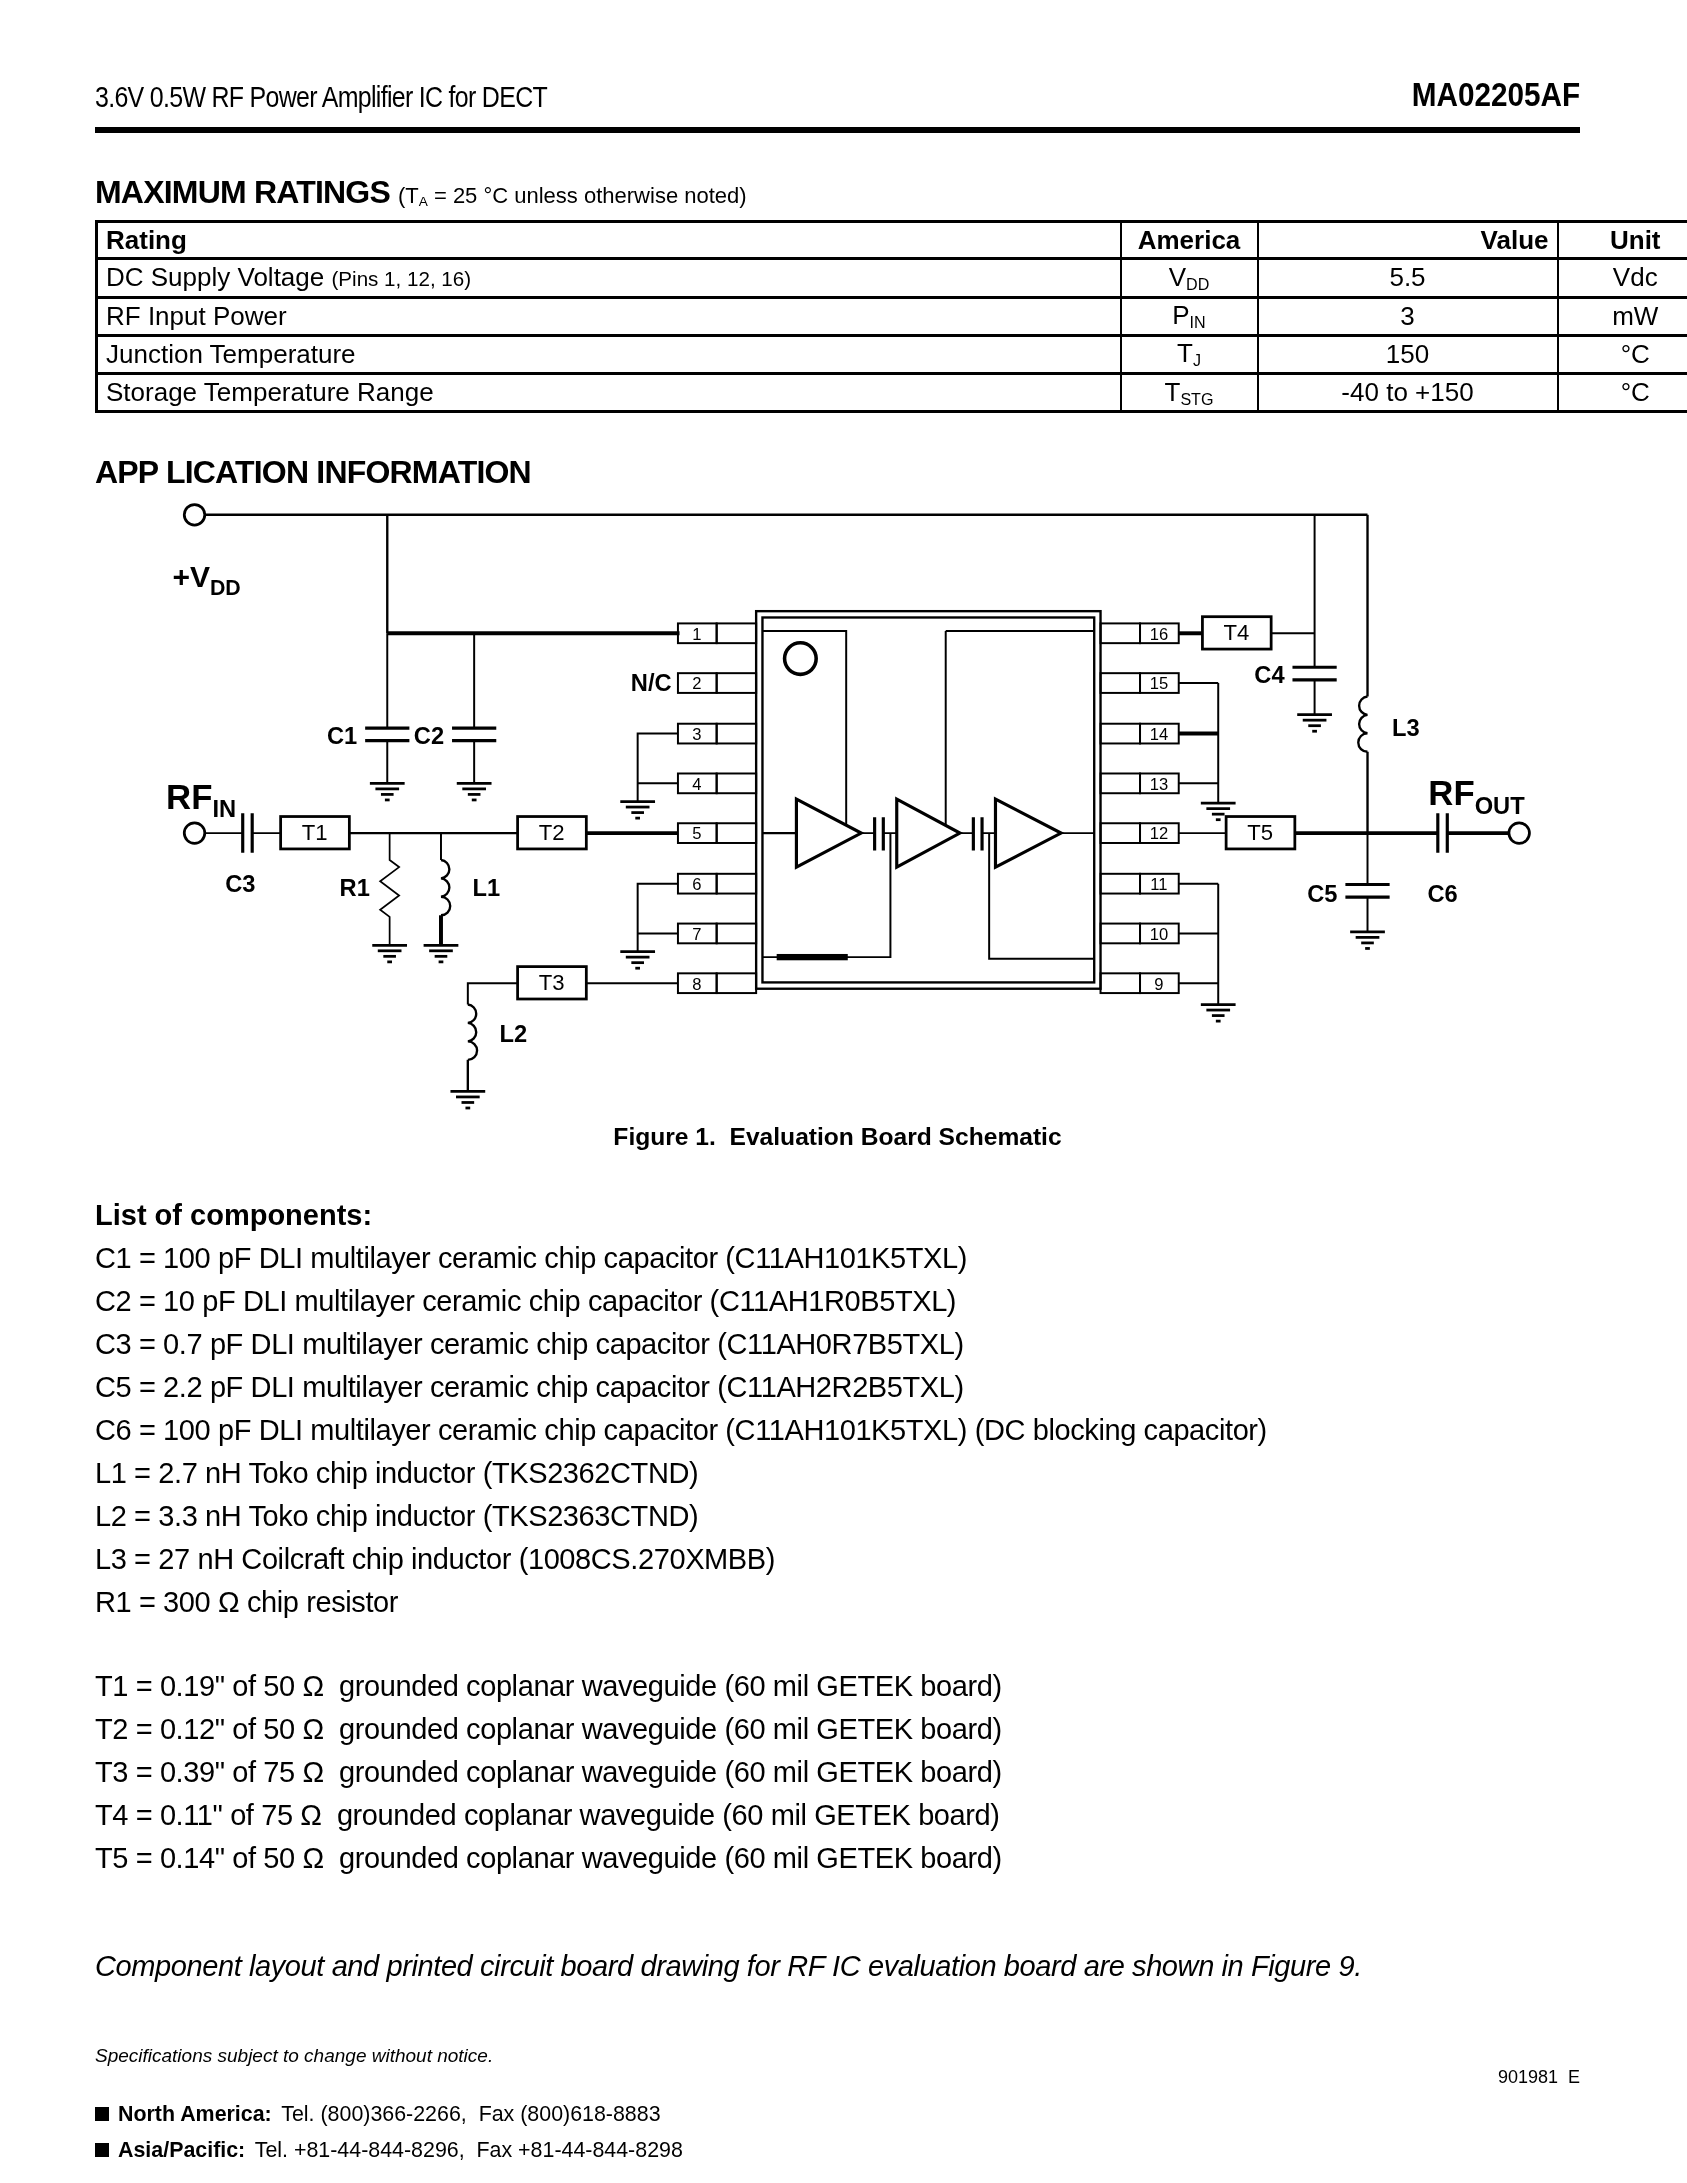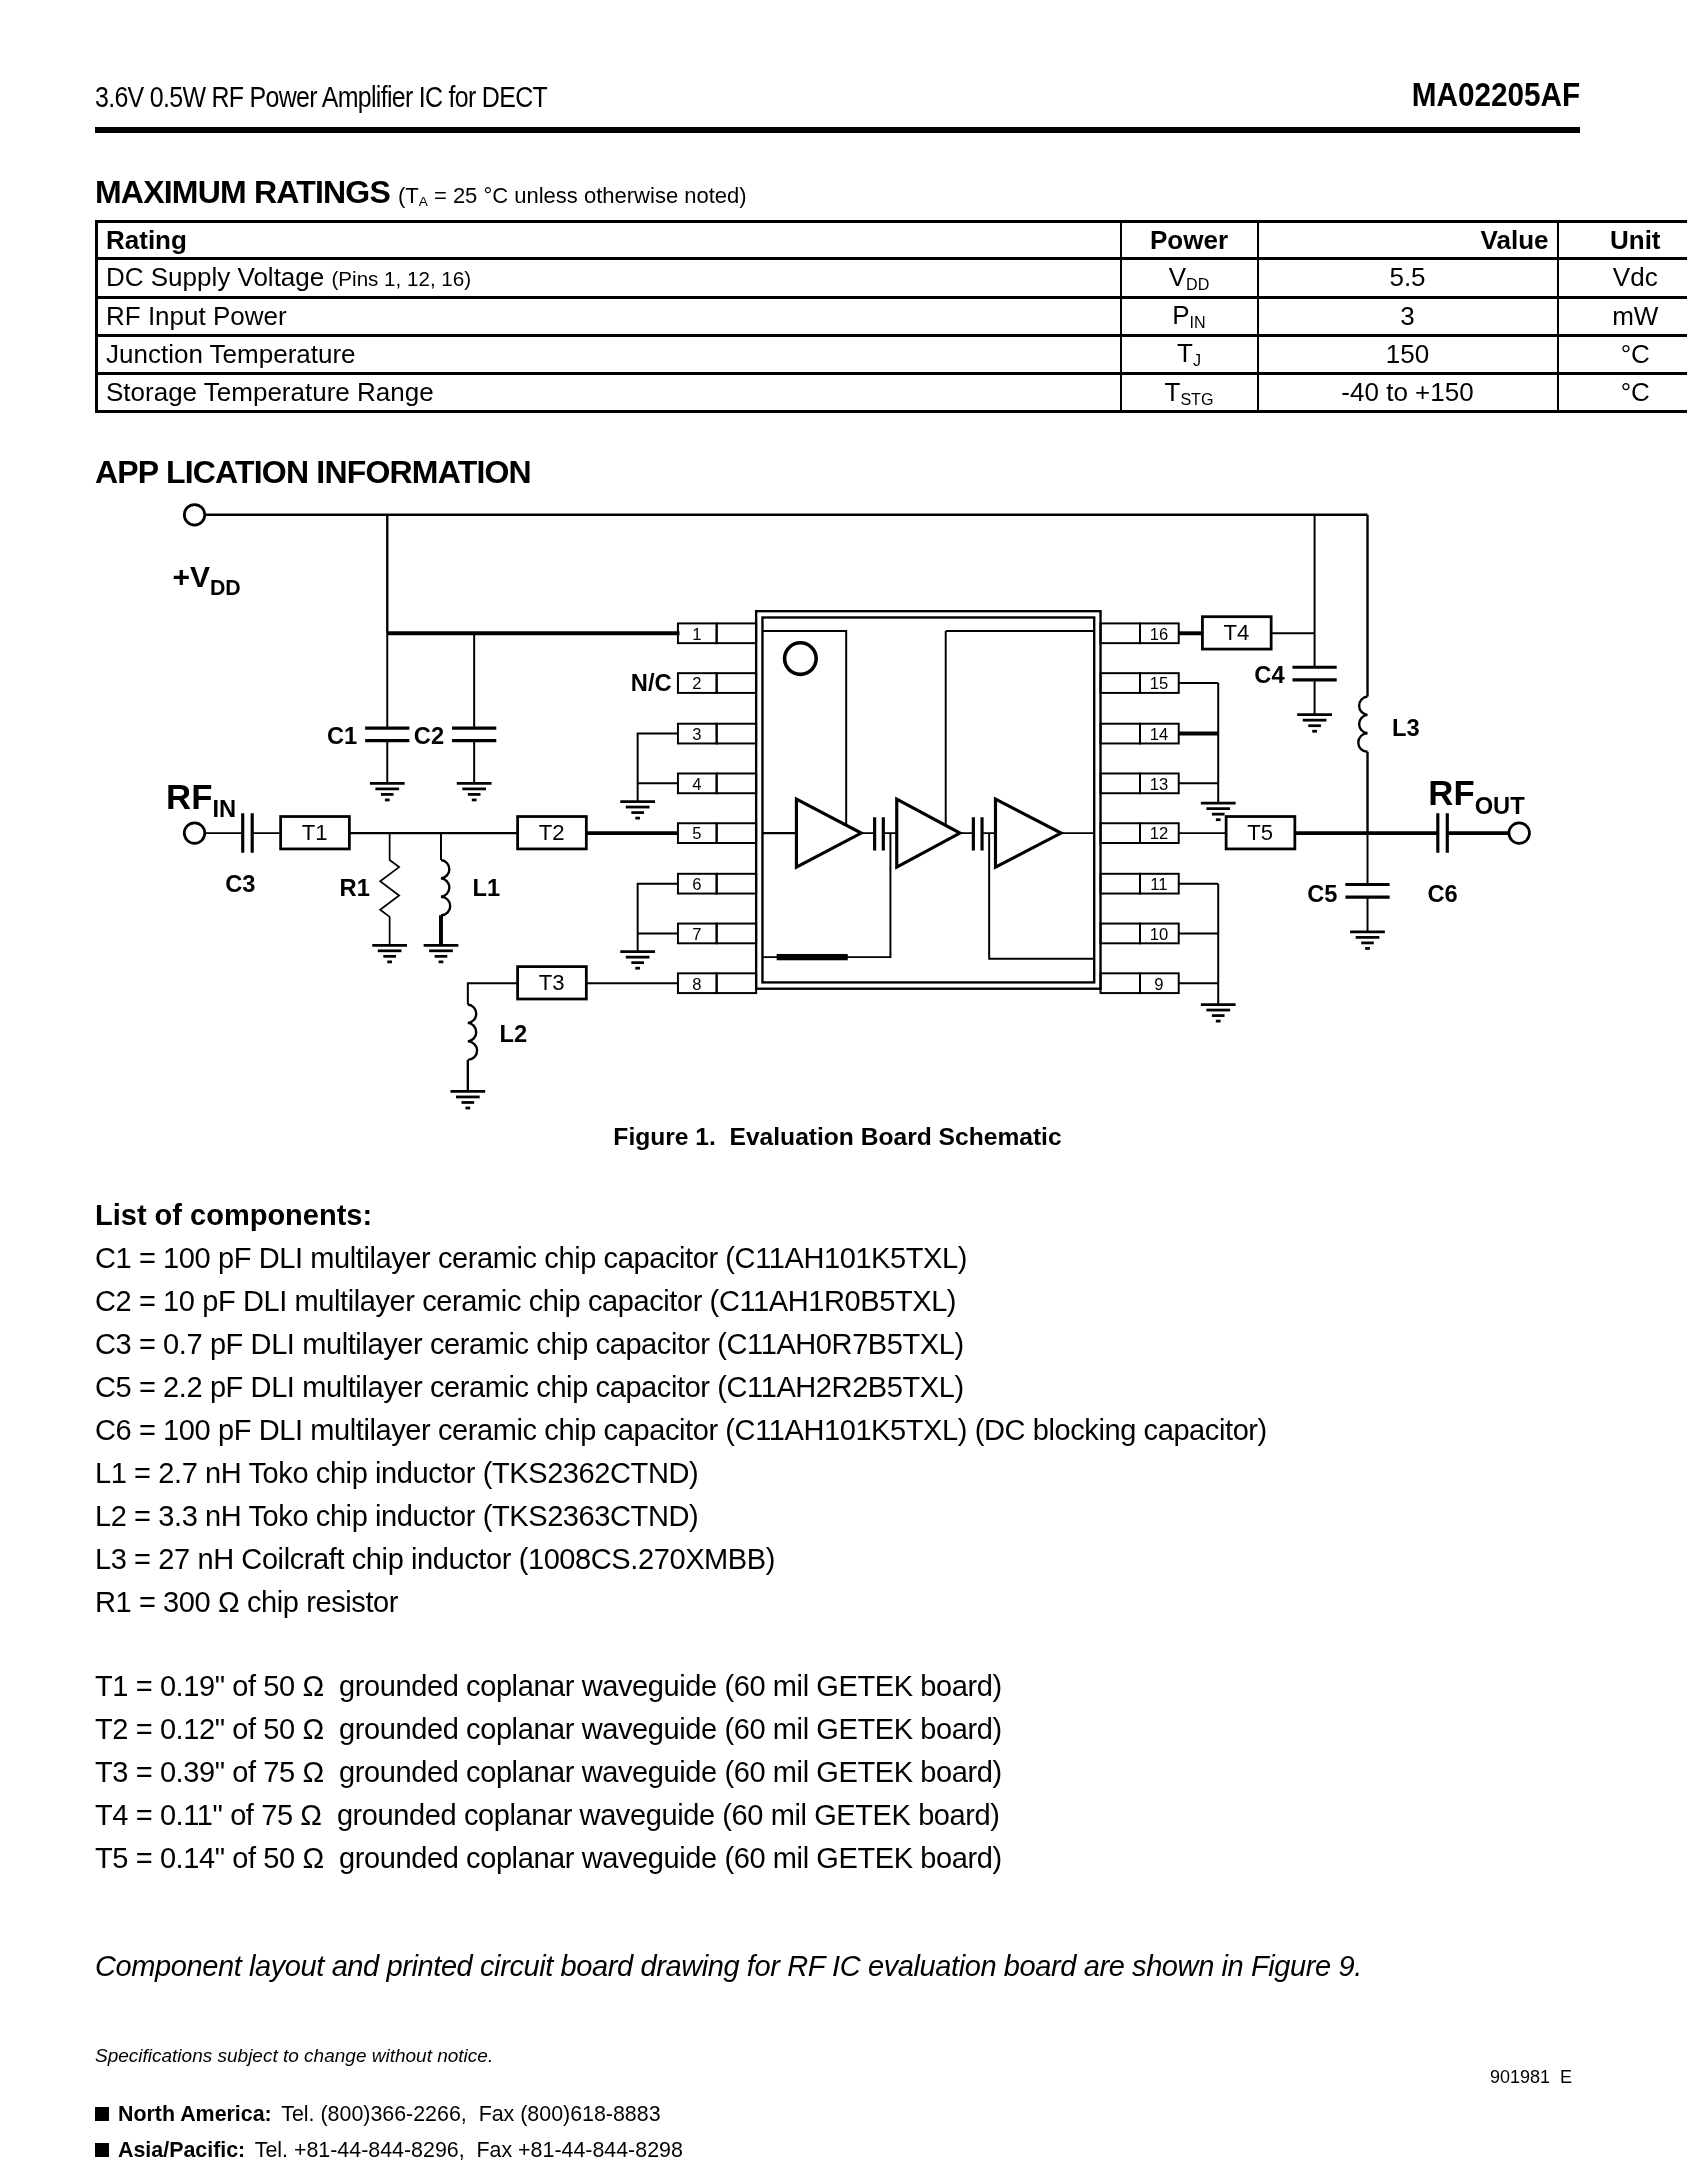--- a/index.html
+++ b/index.html
@@ -38,21 +38,21 @@
   
   .list-head { margin-top:48px; font-size:29px; font-weight:bold; }
   .clist div, .tlist div { font-size:29px; line-height:43px; white-space:pre-wrap; letter-spacing:-0.4px; }
   .clist { margin-top:4.8px; }
   .tlist { margin-top:41px; }
   .note-line { margin-top:70px; font-size:29px; font-style:italic; letter-spacing:-0.4px; }
 
   
   .footer { position:relative; margin-top:62px; height:318px; }
   .disclaimer { font-size:19px; font-style:italic; }
-  .docnum { position:absolute; right:8px; top:22px; font-size:18px; white-space:pre-wrap; }
+  .docnum { position:absolute; right:0; top:22px; font-size:18px; white-space:pre-wrap; }
   .contacts { margin-top:29px; }
   .contact { font-size:21.4px; line-height:36px; display:flex; align-items:center; }
   .bullet { width:13.5px; height:13.5px; background:#000; display:inline-block; margin-right:9.5px; flex:0 0 auto; }
   .contact b { margin-right:9.5px; white-space:nowrap; }
   .contact span.info { white-space:pre-wrap; }
 </style>
 </head>
 <body>
 
 <div class="page">
@@ -66,21 +66,21 @@
   
   <div class="sec-head">
     <span>MAXIMUM RATINGS</span>
     <span class="sec-note"><span>(T</span><span class="sub">A</span><span> = 25 °C unless otherwise noted)</span></span>
   </div>
 
   <table class="ratings">
     <tbody>
         <tr>
       <th class="col-rating">Rating</th>
-      <th class="col-symbol">Power</th>
+      <th class="col-symbol">America</th>
       <th class="col-value">Value</th>
       <th class="col-unit">Unit</th>
     </tr>
     <tr>
       <td><span>DC Supply Voltage </span><span class="rating-note">(Pins 1, 12, 16)</span></td>
       <td class="c"><span>V</span><span class="sub">DD</span></td>
       <td class="c">5.5</td>
       <td class="c">Vdc</td>
     </tr>
     <tr>

